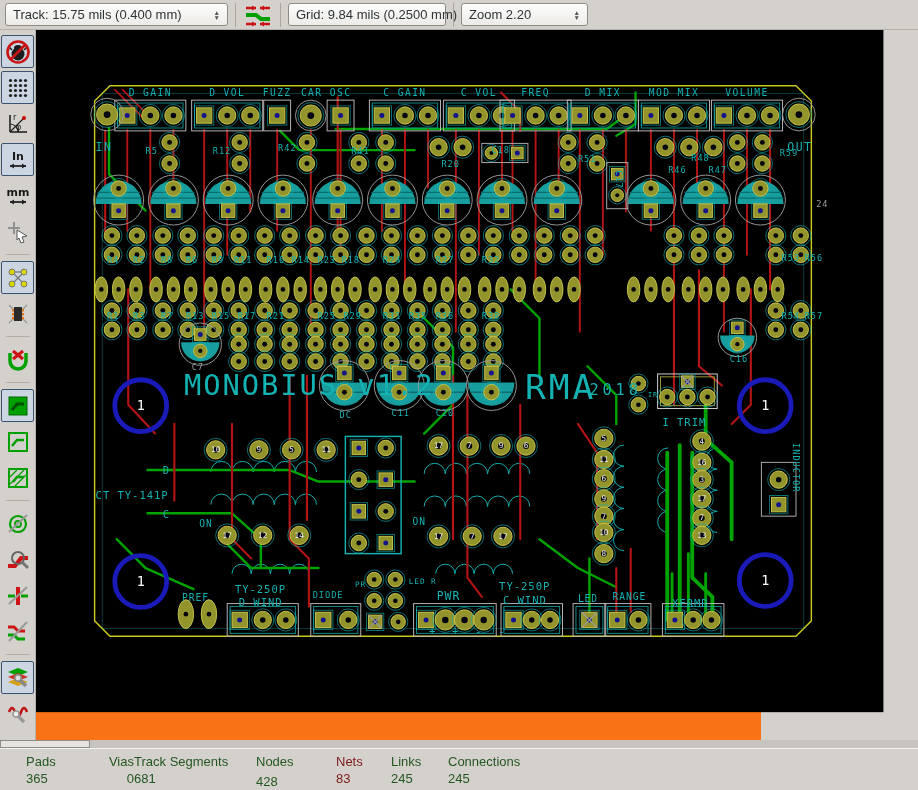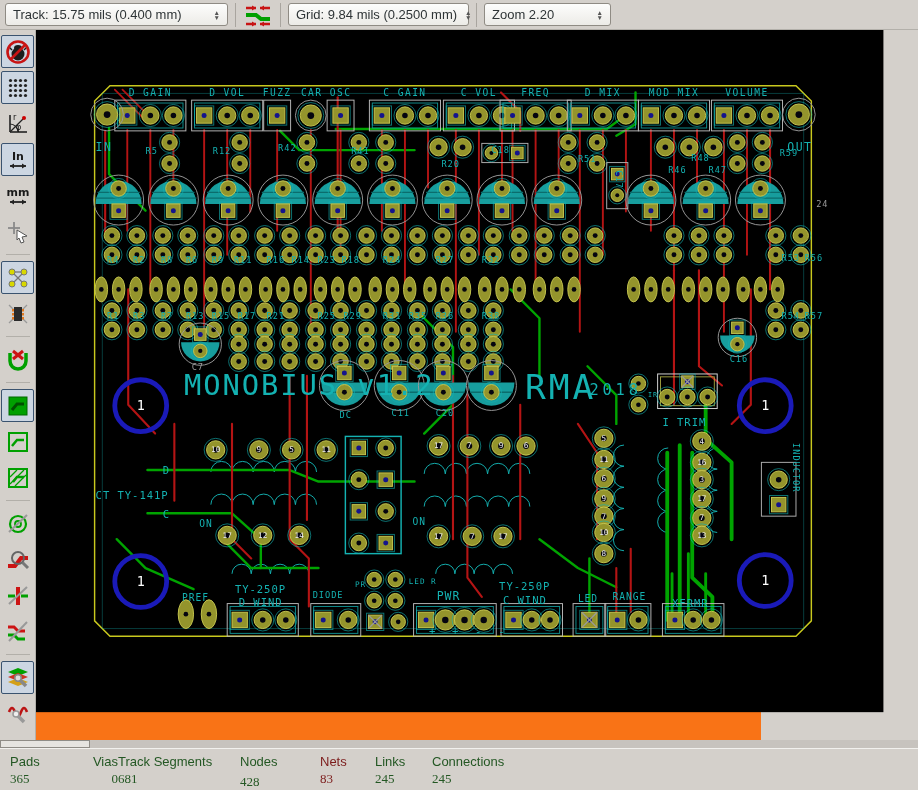--- a/index.html
+++ b/index.html
@@ -16,24 +16,24 @@
        border-right:1px solid #b3b0aa;display:flex;flex-direction:column;align-items:center;
        padding-top:5px;box-sizing:border-box;gap:3px;}
   .icon-btn{width:31px;height:31px;display:flex;align-items:center;justify-content:center;border:1px solid transparent;border-radius:2px;}
   .icon-btn.pressed{background:#ccd6e2;border:1px solid #3a536f;}
   .hsep{width:24px;height:1px;background:#b2afa9;margin:3px 0;}
   #canvas{position:absolute;left:36px;top:30px;width:725px;height:710px;background:#f97316;}
   #canvas svg{display:block;}
   #hscroll{position:absolute;left:0;top:740px;width:918px;height:8px;background:#c7c3be;}
   #hscroll .thumb{position:absolute;left:0;top:0;width:90px;height:8px;background:#e6e4e0;border:1px solid #8f8c86;box-sizing:border-box;}
   #status-bar{position:absolute;left:0;top:748px;width:918px;height:42px;background:#d4d0cb;border-top:1px solid #f2f1ee;
-       display:flex;padding-left:10px;box-sizing:border-box;}
+       display:flex;padding-left:26px;box-sizing:border-box;}
   .stat-col{display:flex;flex-direction:column;padding-top:4px;}
   .stat-col .slabel{line-height:17px;}
-  .stat-col .svalue{line-height:17px;font-family:Liberation Serif, serif;}
+  .stat-col .svalue{line-height:17px;}
 </style>
 </head>
 <body>
 
 <div id="top-toolbar">
   <div class="combo" style="width:223px">
     <span class="ctext">Track: 15.75 mils (0.400 mm)</span>
     <span class="spin">
         <span>▲</span>
         <span>▼</span>
@@ -47,21 +47,21 @@
       <polygon points="13,6 9,3.5 9,8.5" fill="#c81414"></polygon>
         <polygon points="17,6 21,3.5 21,8.5" fill="#c81414"></polygon>
       <path d="M3 13 h10 l5 4 h9" stroke="#00a000" stroke-width="4" fill="none"></path>
       <line x1="3" y1="22" x2="13" y2="22" stroke="#c81414" stroke-width="2.5"></line>
       <line x1="17" y1="22" x2="27" y2="22" stroke="#c81414" stroke-width="2.5"></line>
       <polygon points="13,22 9,19.5 9,24.5" fill="#c81414"></polygon>
         <polygon points="17,22 21,19.5 21,24.5" fill="#c81414"></polygon>
     </svg>
   </span>
   <div class="vsep"></div>
-  <div class="combo" style="width:181px">
+  <div class="combo" style="width:158px">
     <span class="ctext">Grid: 9.84 mils (0.2500 mm)</span>
     <span class="spin">
         <span>▲</span>
         <span>▼</span>
       </span>
   </div>
   <div class="vsep"></div>
   <div class="combo" style="width:127px">
     <span class="ctext">Zoom 2.20</span>
     <span class="spin">

